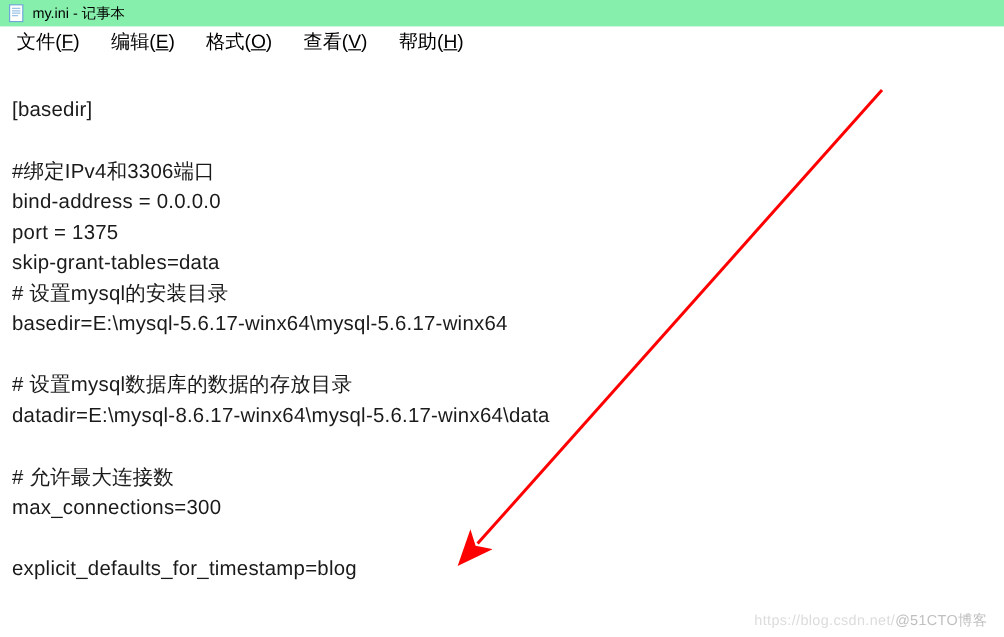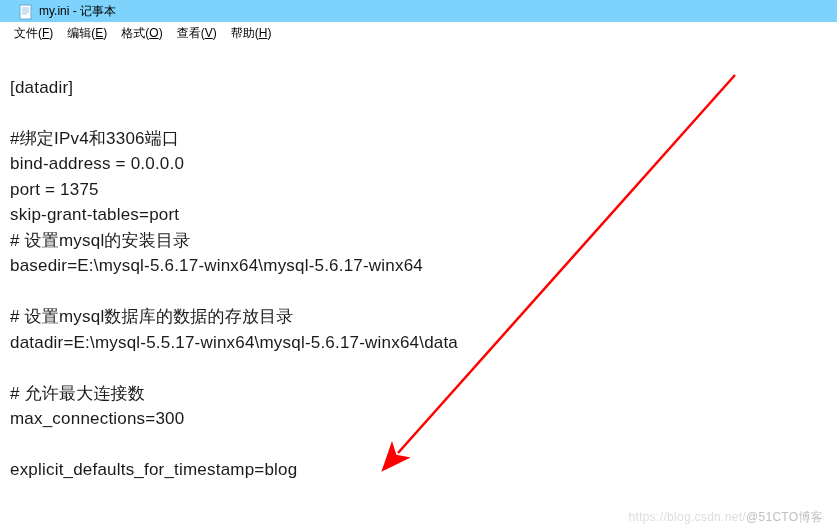--- a/index.html
+++ b/index.html
@@ -10,42 +10,42 @@
     body {
       font-family: "Microsoft YaHei", "SimSun", Arial, sans-serif;
       background: #fff;
       width: 837px;
       height: 531px;
       position: relative;
       overflow: hidden;
     }
     .title-bar {
       display: flex;
-      align-items: flex-end;
-      padding: 2px 18px;
+      align-items: center;
+      padding: 2px 6px;
       height: 22px;
-      background: #7dd3fc;
+      background: #86efac;
     }
     .title-bar .icon {
       width: 16px;
       height: 16px;
       margin-right: 5px;
       display: inline-flex;
       align-items: center;
       justify-content: center;
     }
     .title-text {
       font-size: 12px;
       color: #000;
     }
     .menu-bar {
       display: flex;
-      gap: 6px;
+      gap: 18px;
       padding: 2px 10px 4px 10px;
-      font-size: 12px;
+      font-size: 16px;
       color: #000;
     }
     .menu-item {
       padding: 1px 4px;
       cursor: default;
     }
     .menu-item .hotkey {
       text-decoration: underline;
     }
     .editor-area {
@@ -98,31 +98,31 @@
 
 <div class="menu-bar">
   <span class="menu-item"><span>文件</span>(<span class="hotkey">F</span>)</span>
   <span class="menu-item"><span>编辑</span>(<span class="hotkey">E</span>)</span>
   <span class="menu-item"><span>格式</span>(<span class="hotkey">O</span>)</span>
   <span class="menu-item"><span>查看</span>(<span class="hotkey">V</span>)</span>
   <span class="menu-item"><span>帮助</span>(<span class="hotkey">H</span>)</span>
 </div>
 
 <div class="editor-area">
-<span>[datadir]</span>
+<span>[basedir]</span>
 <span></span>
 <span>#绑定IPv4和3306端口</span>
 <span>bind-address = 0.0.0.0</span>
 <span>port = 1375</span>
-<span>skip-grant-tables=port</span>
+<span>skip-grant-tables=data</span>
 <span># 设置mysql的安装目录</span>
 <span>basedir=E:\mysql-5.6.17-winx64\mysql-5.6.17-winx64</span>
 <span></span>
 <span># 设置mysql数据库的数据的存放目录</span>
-<span>datadir=E:\mysql-5.5.17-winx64\mysql-5.6.17-winx64\data</span>
+<span>datadir=E:\mysql-8.6.17-winx64\mysql-5.6.17-winx64\data</span>
 <span></span>
 <span># 允许最大连接数</span>
 <span>max_connections=300</span>
 <span></span>
 <span>explicit_defaults_for_timestamp=blog</span>
 </div>
 
 <svg class="arrow-svg" width="837" height="531">
   <defs>
     <marker id="arrowhead" markerWidth="12" markerHeight="12" refX="2" refY="5" orient="auto">

